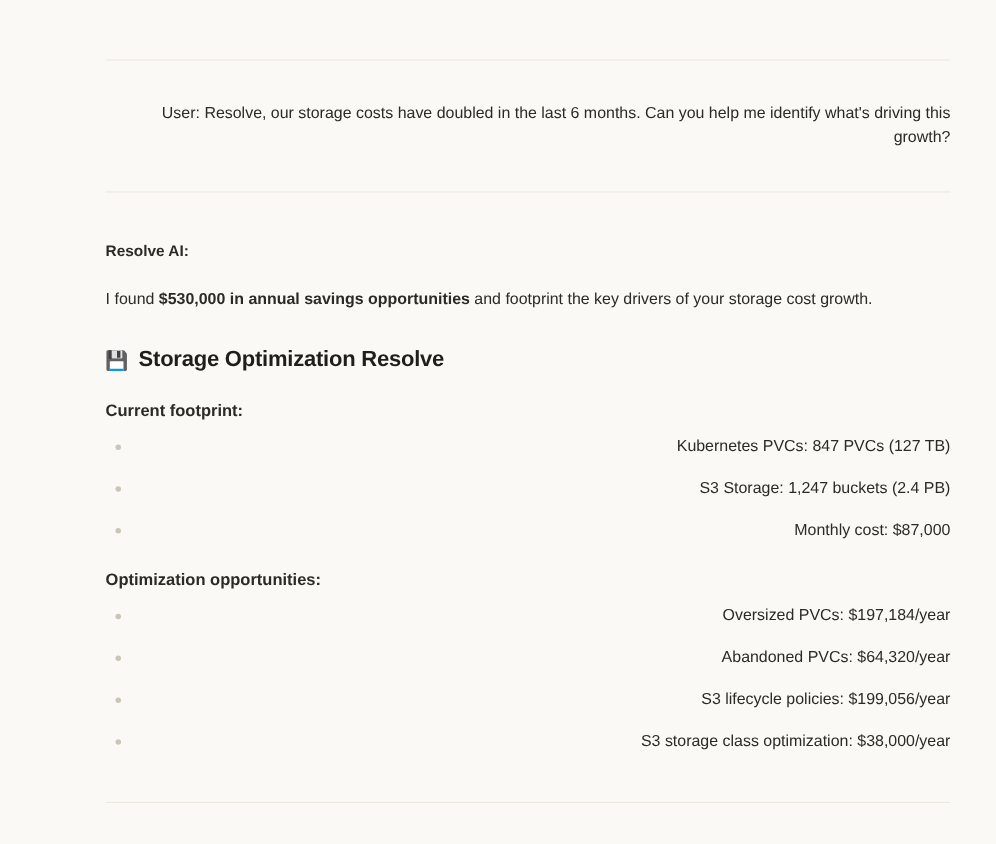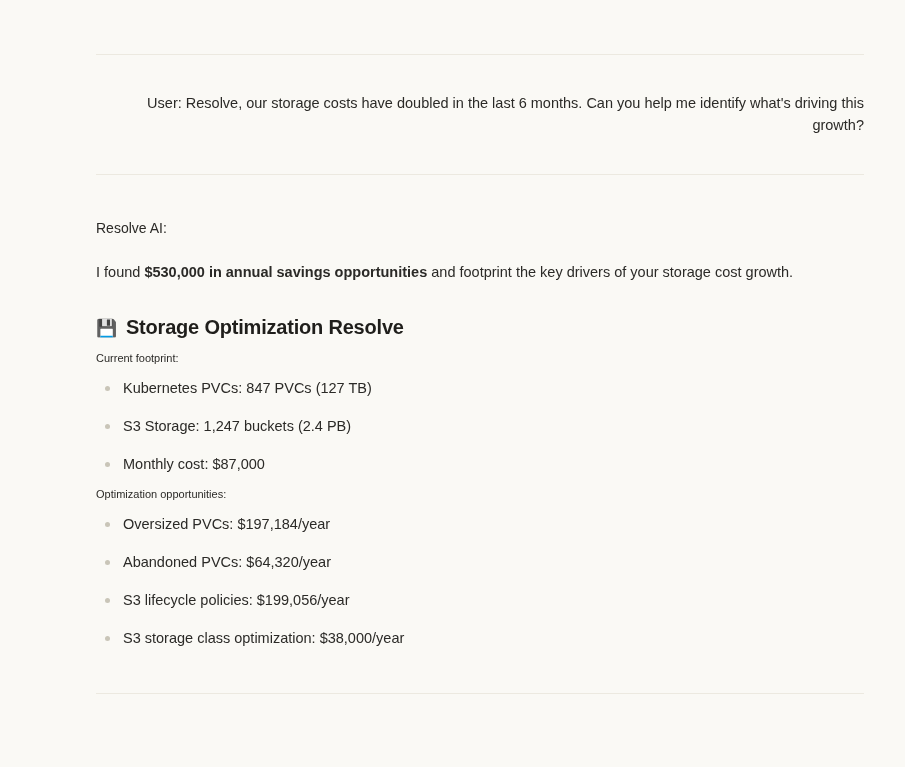--- a/index.html
+++ b/index.html
@@ -39,21 +39,21 @@
     line-height: 1.55;
     color: #2b2a27;
     padding: 37px 0 37px 0;
   }
   .user-label {
     font-weight: normal;
   }
 
   .assistant-name {
     font-size: 14px;
-    font-weight: normal;
+    font-weight: bold;
     color: #2b2a27;
     padding-top: 45px;
   }
 
   .para {
     font-size: 14.5px;
     line-height: 1.6;
     color: #2b2a27;
     margin-top: 25px;
   }
@@ -70,30 +70,31 @@
     letter-spacing: -0.2px;
   }
   .h2 .emoji {
     font-size: 17px;
     line-height: 1;
     position: relative;
     top: 1px;
   }
 
   .sub {
-    font-size: 11px;
-    font-weight: normal;
+    font-size: 15px;
+    font-weight: bold;
     color: #2b2a27;
-    margin-top: 13px;
+    margin-top: 26px;
   }
 
   ul.bullets {
     list-style: none;
     margin: 14px 0 0 0;
     padding: 0;
+    text-align: right;
   }
   ul.bullets li {
     position: relative;
     font-size: 14.5px;
     line-height: 1.5;
     color: #2b2a27;
     padding-left: 27px;
     margin-bottom: 16px;
   }
   ul.bullets li:last-child { margin-bottom: 0; }

